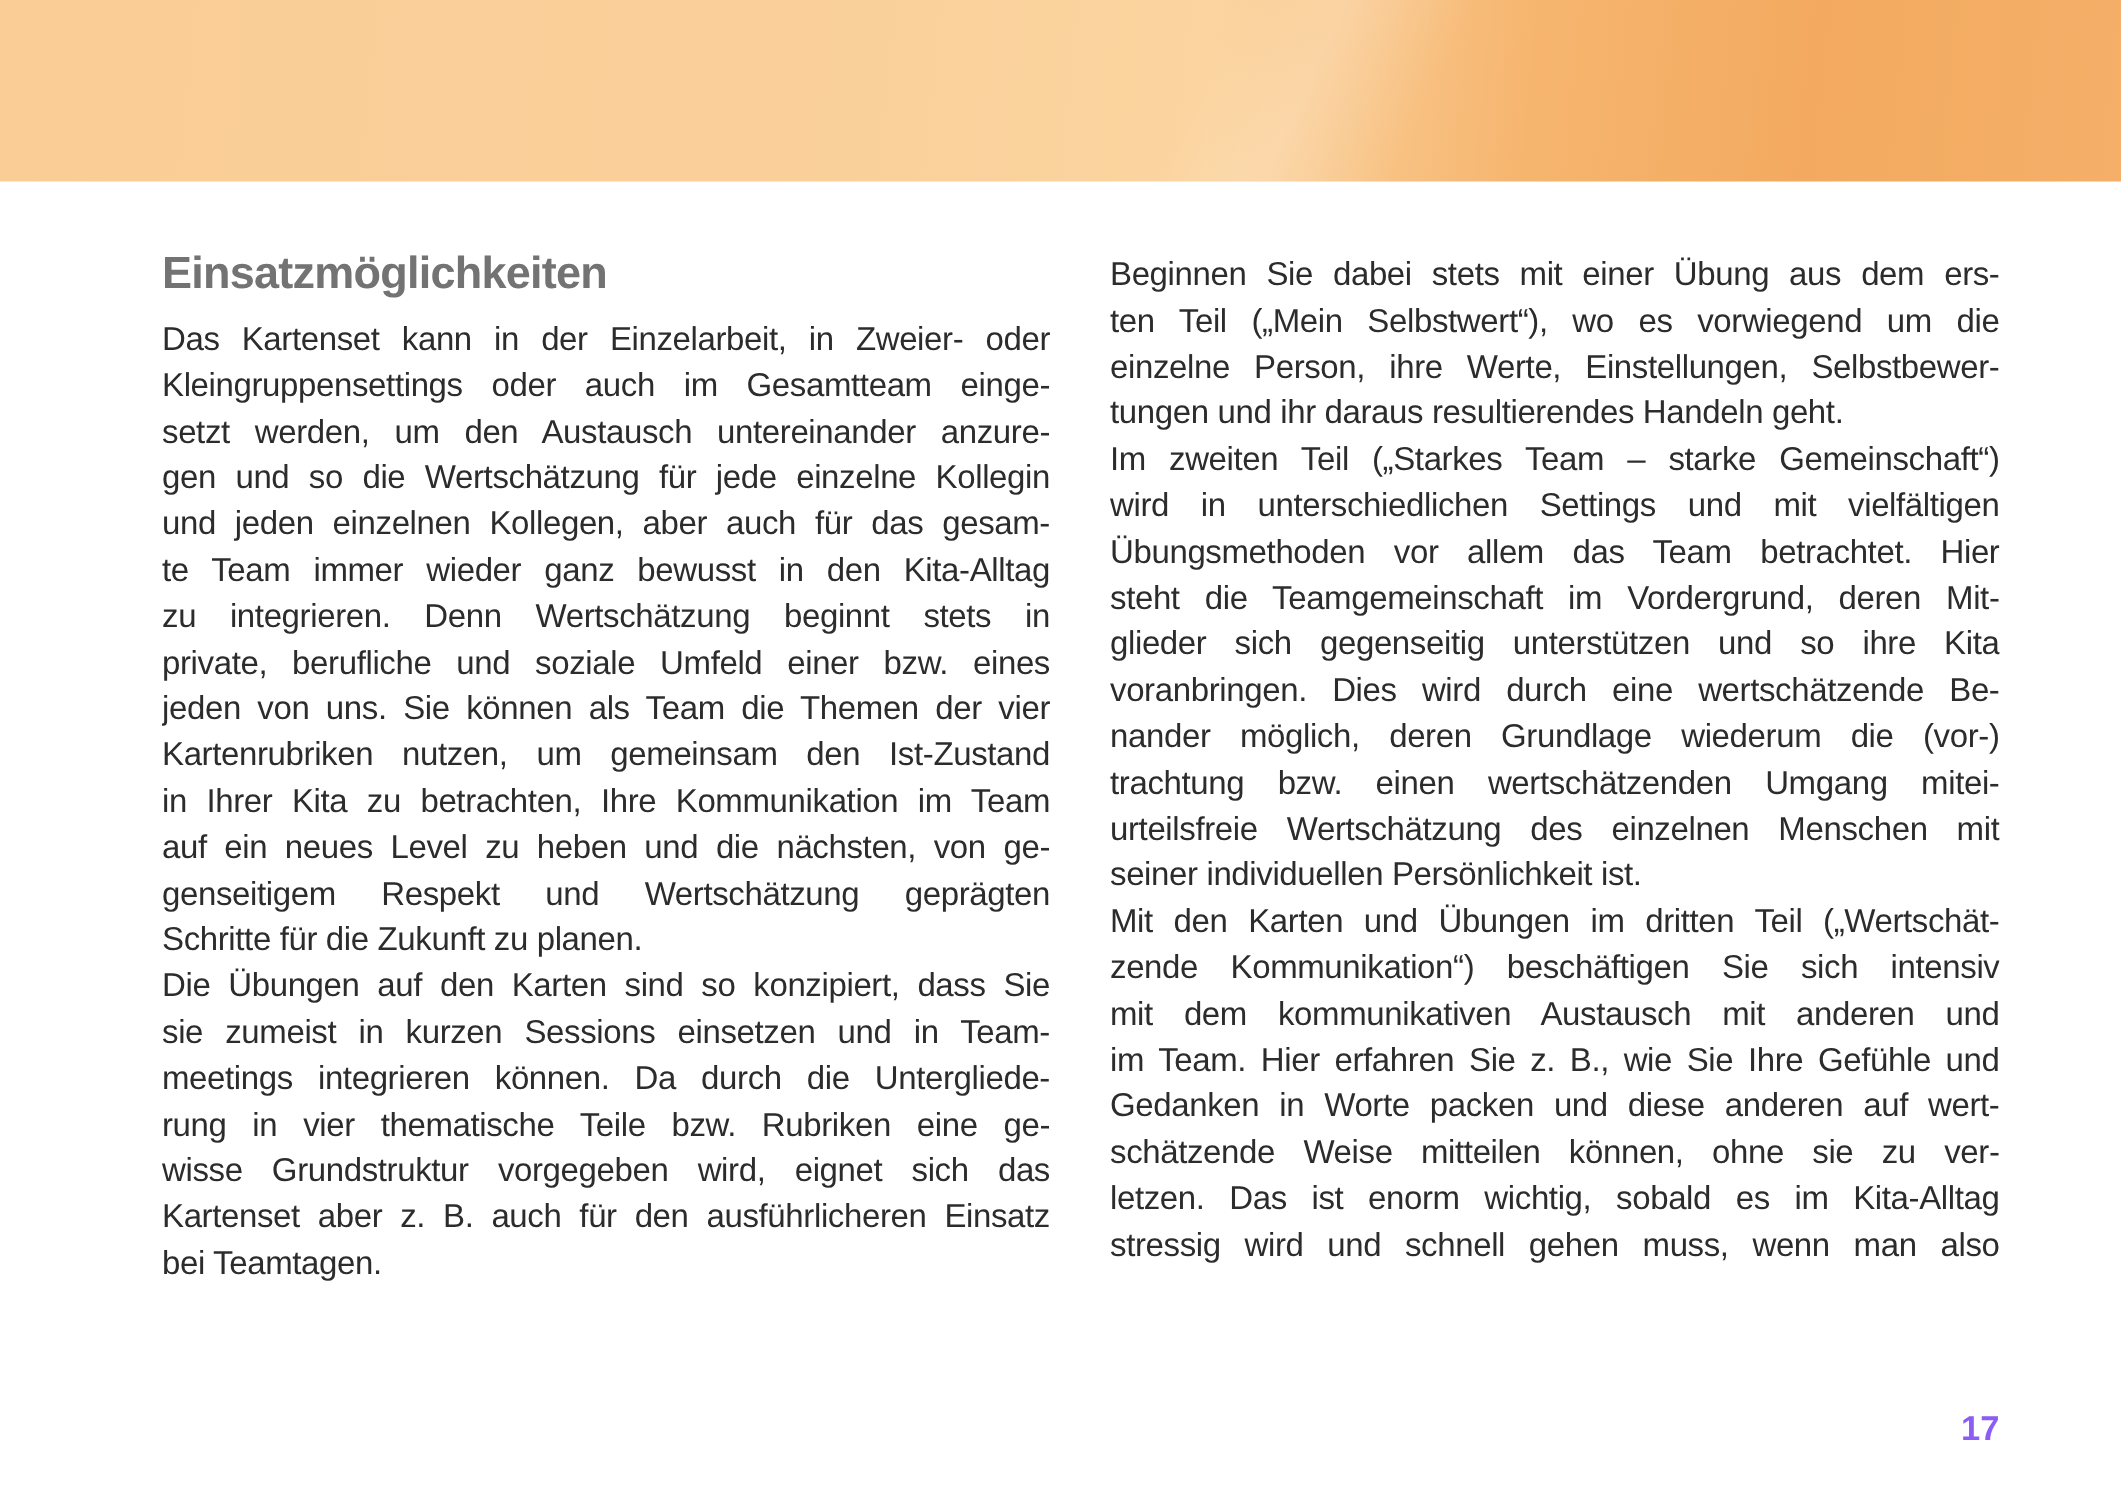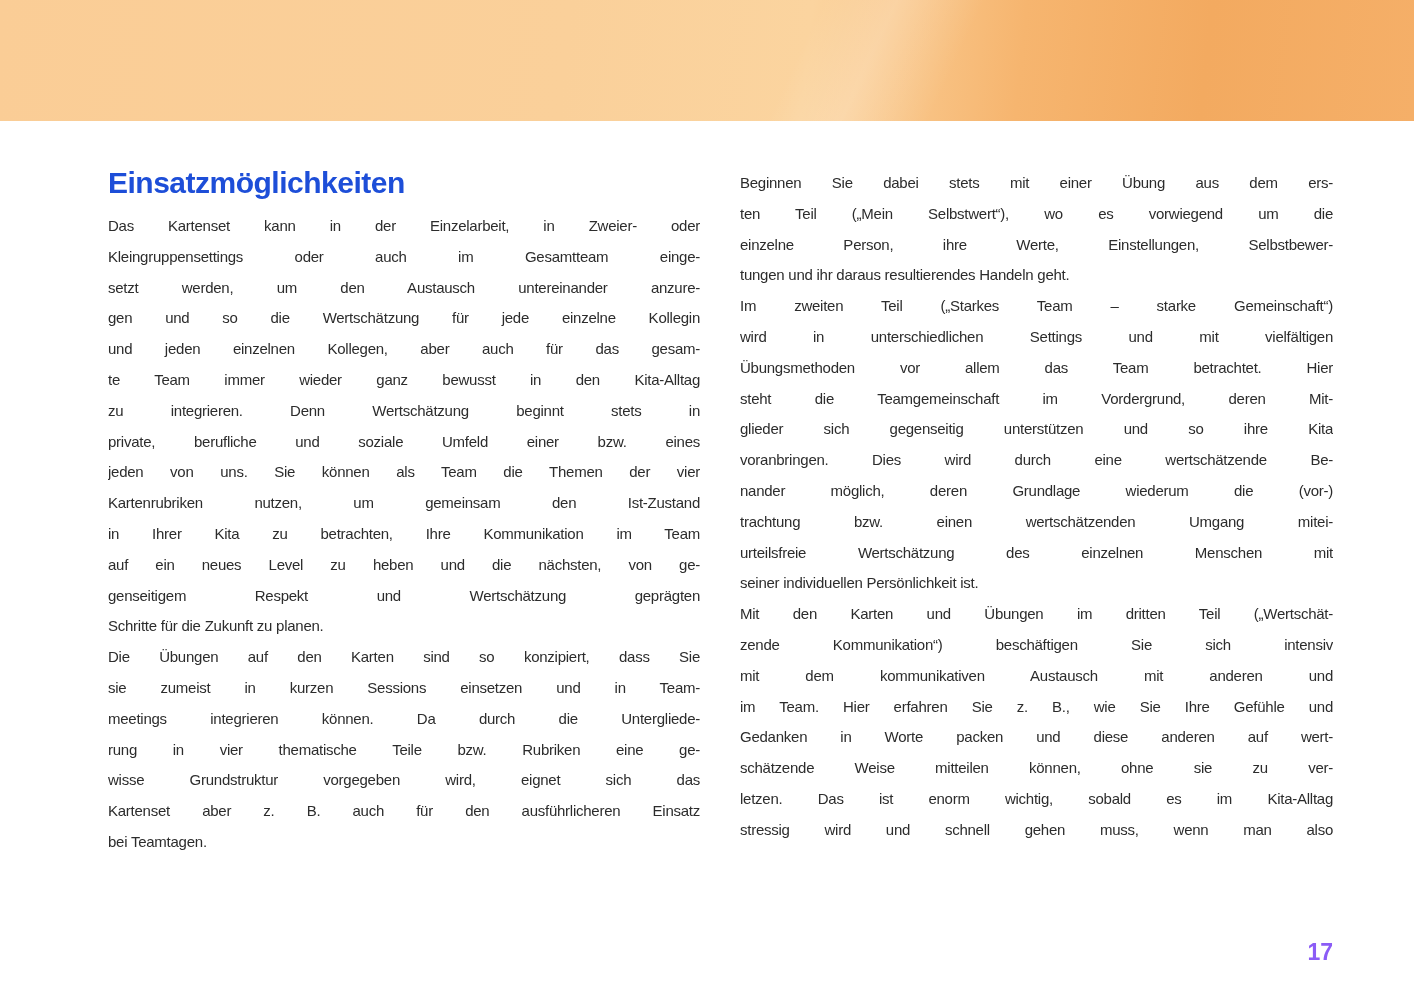--- a/index.html
+++ b/index.html
@@ -29,25 +29,25 @@
     color: #2c2c2c;
   }
   .column-left  { left: 108px; top: 168px; width: 592px; }
   .column-right { left: 740px; top: 168px; width: 593px; }
   .heading {
     margin: 0 0 14px 0;
     font-size: 30px;
     line-height: 29px;
     font-weight: bold;
     letter-spacing: -0.5px;
-    color: #1d4ed8;
+    color: #737373;
   }
   .paragraph { margin: 0; }
   .line {
-    font-size: 15px;
+    font-size: 22px;
     line-height: 30.8px;
     height: 30.8px;
     letter-spacing: -0.25px;
     text-align: justify;
     text-align-last: justify;
     overflow: hidden;
     white-space: nowrap;
   }
   .line.last {
     text-align: right;

